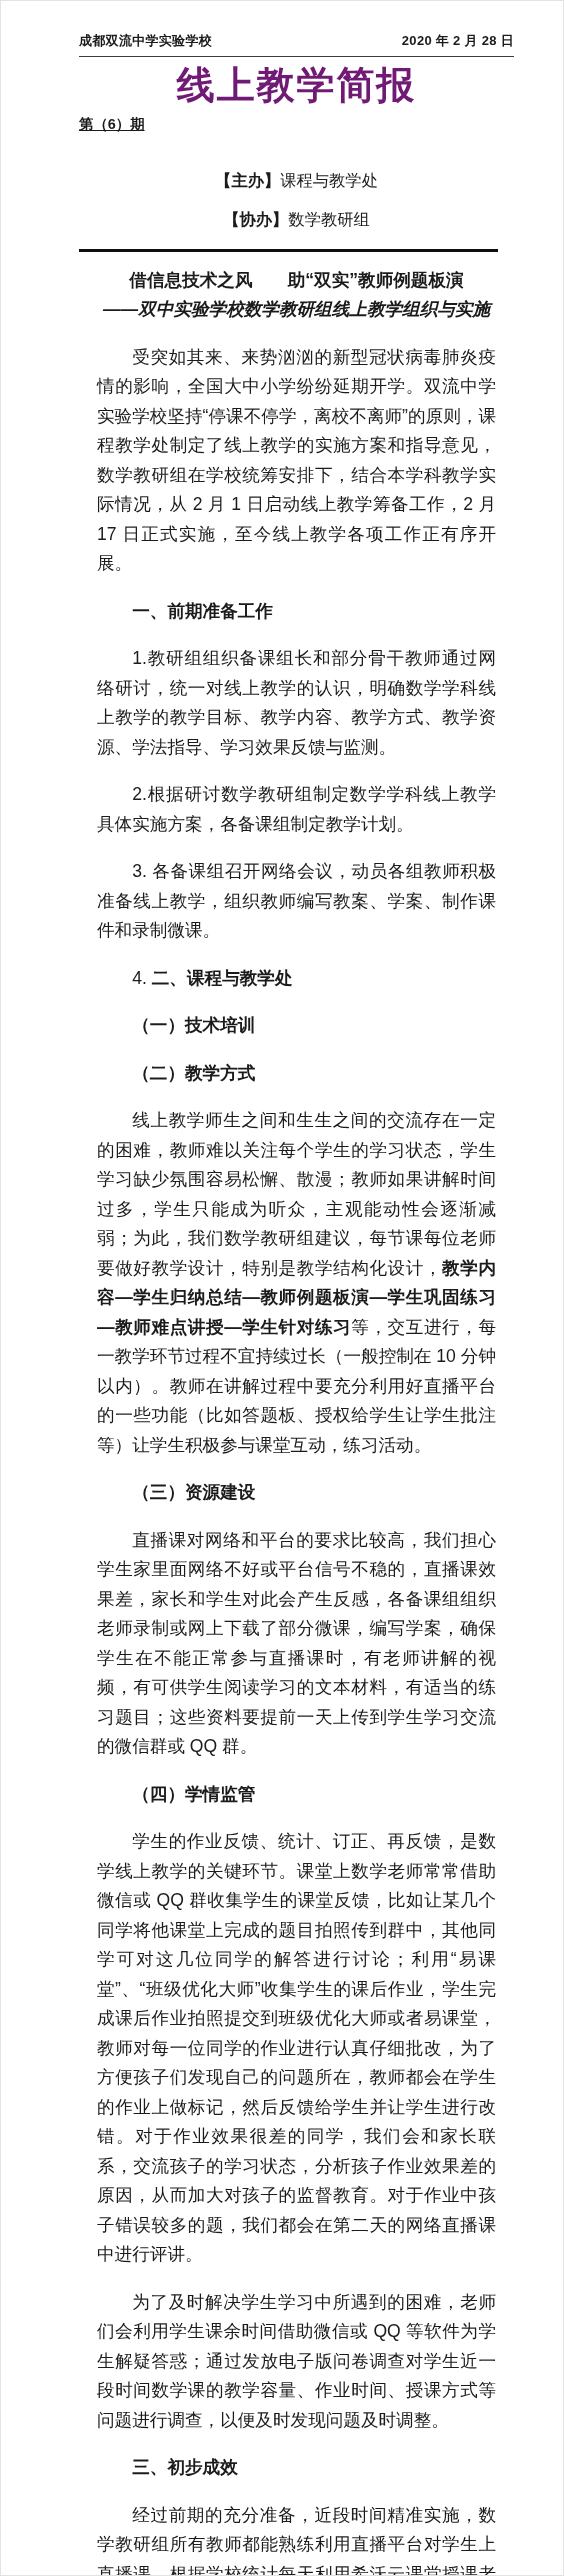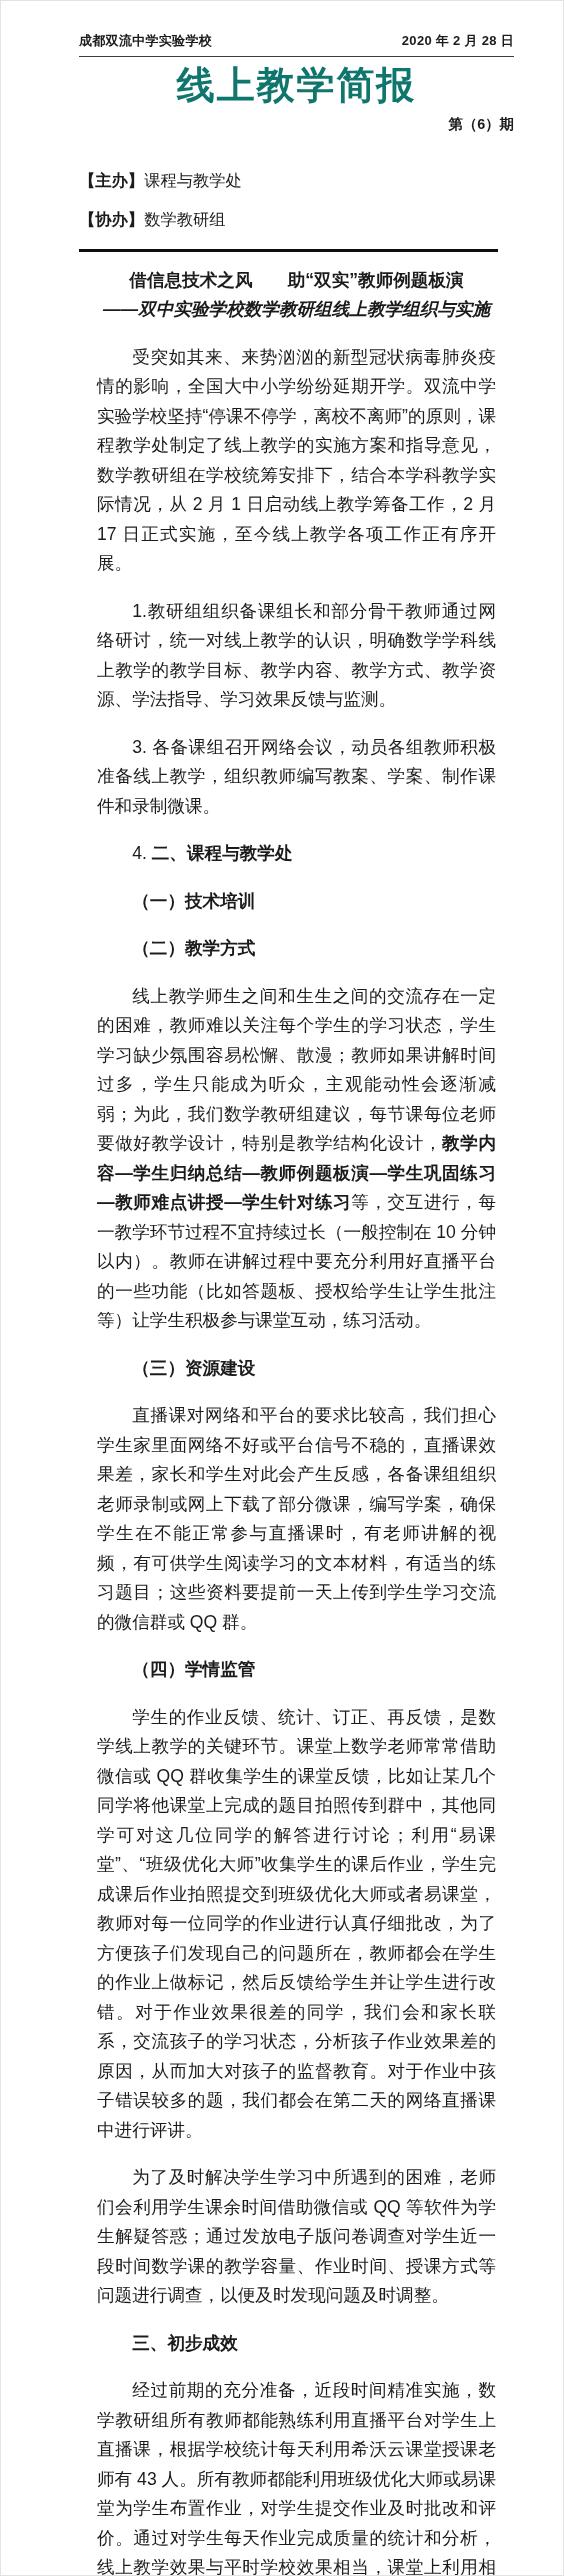--- a/index.html
+++ b/index.html
@@ -35,28 +35,30 @@
   .doc-title {
     margin-top: 8.8px;
     text-align: center;
     font-size: 38px;
     font-weight: bold;
     letter-spacing: 1.9px;
     line-height: 1.1;
   }
   .issue-line {
     margin-top: 7.5px;
-    text-align: right;
+    text-align: left;
     font-size: 14.4px;
     font-weight: bold;
+    text-decoration: underline;
   }
   
   .organizers {
     margin-top: 36px;
     font-size: 16.3px;
+    text-align: center;
   }
   .org-line { margin: 0 0 17.6px 0; }
   .org-label { font-weight: bold; }
   .org-value { font-weight: normal; }
   .divider-thick {
     width: 419px;
     height: 3.1px;
     background: #0e0e0e;
     margin-top: 12.5px;
   }
@@ -92,21 +94,21 @@
 </head>
 <body>
 
 <div class="page">
 
   <div class="header-row">
     <span>成都双流中学实验学校</span>
     <span>2020 年 2 月 28 日</span>
   </div>
 
-  <div class="doc-title" style="color:#0f766e;">线上教学简报</div>
+  <div class="doc-title" style="color:#701a75;">线上教学简报</div>
 
   <div class="issue-line">第（6）期</div>
 
   <div class="organizers">
     <p class="org-line">
       <span class="org-label">【主办】</span><span class="org-value">课程与教学处</span>
     </p>
     <p class="org-line">
       <span class="org-label">【协办】</span><span class="org-value">数学教研组</span>
     </p>
@@ -114,21 +116,23 @@
 
   <div class="divider-thick"></div>
 
   <div class="subtitle">借信息技术之风　　助“双实”教师例题板演</div>
   <div class="subtitle" style="margin-top:0;font-style:italic;">——双中实验学校数学教研组线上教学组织与实施</div>
 
   <div class="body-text">
 
     <p>受突如其来、来势汹汹的新型冠状病毒肺炎疫情的影响，全国大中小学纷纷延期开学。双流中学实验学校坚持“停课不停学，离校不离师”的原则，课程教学处制定了线上教学的实施方案和指导意见，数学教研组在学校统筹安排下，结合本学科教学实际情况，从 2 月 1 日启动线上教学筹备工作，2 月 17 日正式实施，至今线上教学各项工作正有序开展。</p>
 
+    <p class="sec-heading">一、前期准备工作</p>
     <p>1.教研组组织备课组长和部分骨干教师通过网络研讨，统一对线上教学的认识，明确数学学科线上教学的教学目标、教学内容、教学方式、教学资源、学法指导、学习效果反馈与监测。</p>
+    <p>2.根据研讨数学教研组制定数学学科线上教学具体实施方案，各备课组制定教学计划。</p>
     <p>3. 各备课组召开网络会议，动员各组教师积极准备线上教学，组织教师编写教案、学案、制作课件和录制微课。</p>
 
     <p class="sec-heading"><span class="num-prefix">4. </span><span>二、课程与教学处</span></p>
 
     <p class="sec-heading">（一）技术培训</p>
 
     <p class="sec-heading">（二）教学方式</p>
     <p><span>线上教学师生之间和生生之间的交流存在一定的困难，教师难以关注每个学生的学习状态，学生学习缺少氛围容易松懈、散漫；教师如果讲解时间过多，学生只能成为听众，主观能动性会逐渐减弱；为此，我们数学教研组建议，每节课每位老师要做好教学设计，特别是教学结构化设计，</span><span class="inline-bold">教学内容—学生归纳总结—教师例题板演—学生巩固练习—教师难点讲授—学生针对练习</span><span>等，交互进行，每一教学环节过程不宜持续过长（一般控制在 10 分钟以内）。教师在讲解过程中要充分利用好直播平台的一些功能（比如答题板、授权给学生让学生批注等）让学生积极参与课堂互动，练习活动。</span></p>
 
     <p class="sec-heading">（三）资源建设</p>

